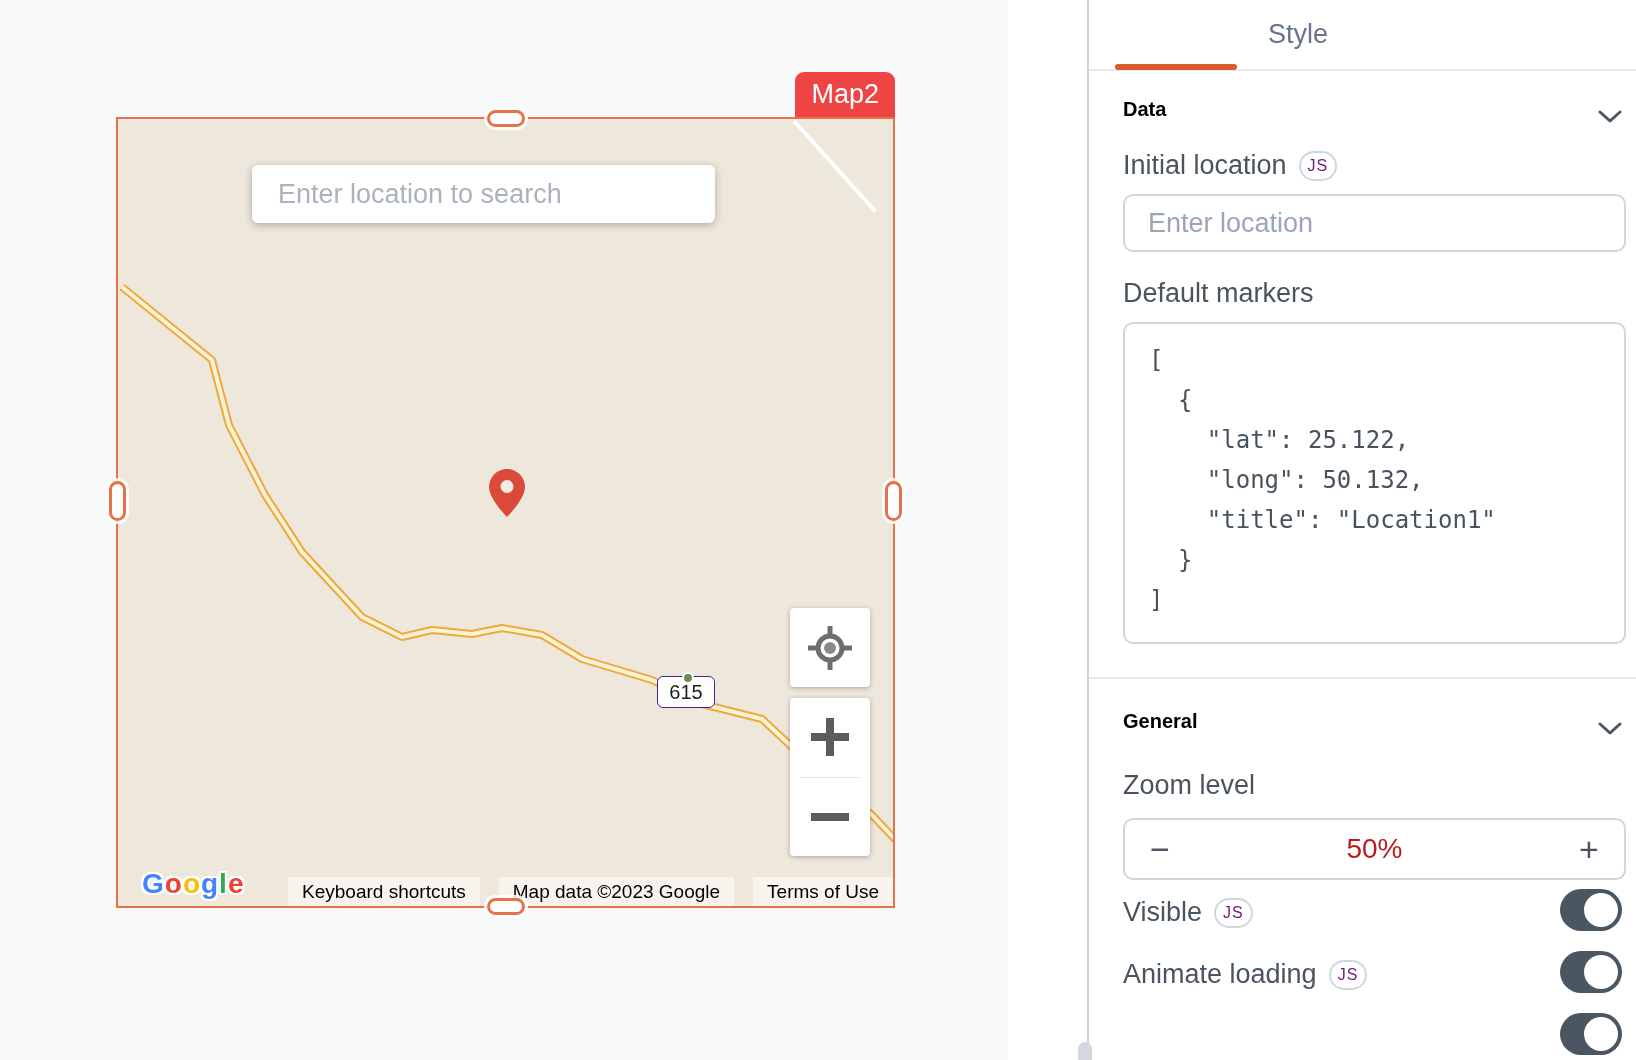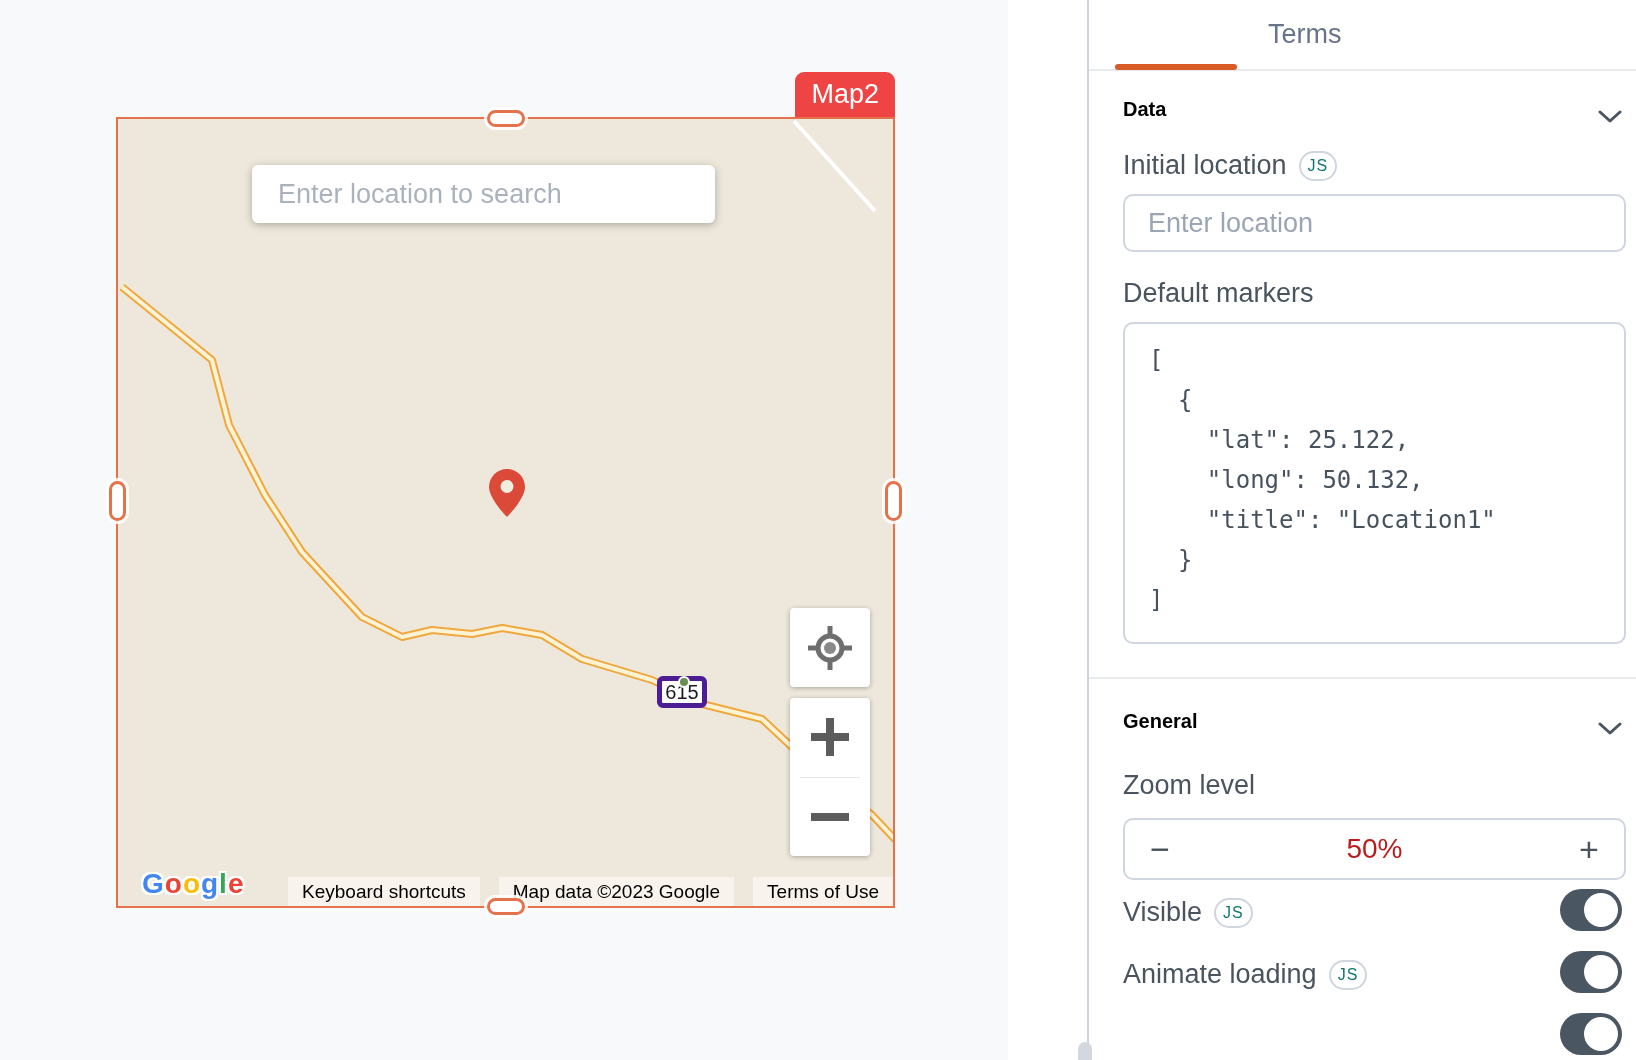--- a/index.html
+++ b/index.html
@@ -27,22 +27,22 @@
   .roads{position:absolute;left:0;top:0;}
 
   .map-search{position:absolute;left:134px;top:46px;width:463px;height:58px;background:#fff;
           border-radius:6px;box-shadow:0 2px 8px rgba(0,0,0,.28);display:flex;align-items:center;}
   .map-search input{border:none;outline:none;width:100%;margin:0 24px;font-size:27px;
           font-family:"Liberation Sans",sans-serif;color:#555;background:transparent;}
   .map-search input::placeholder{color:#a9b2bd;}
 
   .marker{position:absolute;left:371px;top:350px;width:36px;height:48px;}
 
-  .shield{position:absolute;left:539px;top:557px;width:50px;height:32px;background:#fff;
-          border:5px solid #4c1d95;border-radius:6px;box-sizing:border-box;
+  .shield{position:absolute;left:539px;top:557px;width:58px;height:32px;background:#fff;
+          border:1px solid #4c1d95;border-radius:6px;box-sizing:border-box;
           display:flex;align-items:center;justify-content:center;
           font-size:20px;color:#1c1c1c;}
   .shield-dot{position:absolute;left:50%;top:-5px;width:8px;height:8px;margin-left:-4px;
           border-radius:50%;background:#688e54;border:2px solid #fff;}
 
   .gm-btn{position:absolute;background:#fff;border-radius:4px;box-shadow:0 1px 5px rgba(0,0,0,.3);
           display:flex;align-items:center;justify-content:center;}
   .loc-btn{left:672px;top:489px;width:80px;height:79px;}
   .zoom-ctl{position:absolute;left:672px;top:579px;width:80px;height:158px;background:#fff;
           border-radius:4px;box-shadow:0 1px 5px rgba(0,0,0,.3);display:flex;flex-direction:column;}
@@ -62,21 +62,21 @@
   .panel{position:absolute;left:1089px;top:0;width:547px;height:1060px;background:#fff;}
   .tabbar-line{position:absolute;left:0;top:69px;width:547px;height:2px;background:#e8eaed;}
   .tab{position:absolute;top:0;height:69px;line-height:69px;font-size:27px;cursor:default;}
   .tab-content{left:34px;color:#3d4754;font-weight:bold;}
   .tab-style{left:179px;color:#67748a;}
   .tab-underline{position:absolute;left:26px;top:64px;width:122px;height:6px;background:#d95b27;border-radius:3px;}
 
   .sec-title{position:absolute;left:34px;font-size:20px;font-weight:bold;color:#000000;}
   .chevron{position:absolute;left:509px;}
   .label{position:absolute;left:34px;font-size:27px;color:#49545f;white-space:nowrap;}
-  .js-badge{display:inline-block;border:2px solid #cfd6df;border-radius:15px;color:#0f766e;
+  .js-badge{display:inline-block;border:2px solid #cfd6df;border-radius:15px;color:#701a75;
           font-size:16px;padding:4px 7px;vertical-align:3px;margin-left:12px;letter-spacing:1px;}
 
   .txt-input{position:absolute;left:34px;width:503px;height:58px;border:2px solid #cfd6df;
           border-radius:10px;box-sizing:border-box;font-size:27px;color:#333;padding:0 20px;
           font-family:"Liberation Sans",sans-serif;outline:none;}
   .txt-input::placeholder{color:#9aa5b5;}
 
   .code-box{position:absolute;left:34px;top:322px;width:503px;height:322px;border:2px solid #cfd6df;
           border-radius:10px;box-sizing:border-box;padding:16px 0 0 24px;overflow:hidden;}
   .code-line{font-family:"DejaVu Sans Mono",monospace;font-size:24px;line-height:40px;
@@ -169,21 +169,21 @@
     <div class="handle h-bottom"></div>
     <div class="handle h-left"></div>
     <div class="handle h-right"></div>
   </div>
 
   <div class="panel-border"></div>
 
   <div class="panel">
 
     <div class="tabbar-line"></div>
-    <div class="tab tab-style">Terms</div>
+    <div class="tab tab-style">Style</div>
     <div class="tab-underline"></div>
 
     <div class="sec-title" style="top:98px;">Data</div>
     <svg class="chevron" style="top:110px;" width="24" height="14" viewBox="0 0 24 14">
       <polyline points="2,2 12,11 22,2" fill="none" stroke="#4b5563" stroke-width="3" stroke-linecap="round" stroke-linejoin="round"></polyline>
     </svg>
 
     <div class="label" style="top:150px;">
       <span>Initial location</span><span class="js-badge">JS</span>
     </div>

